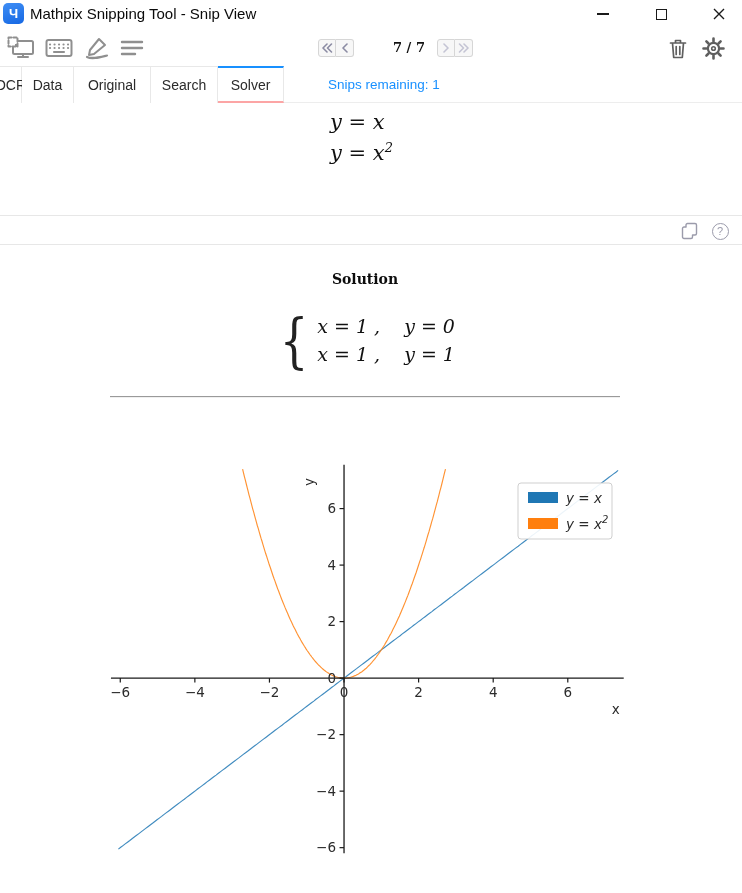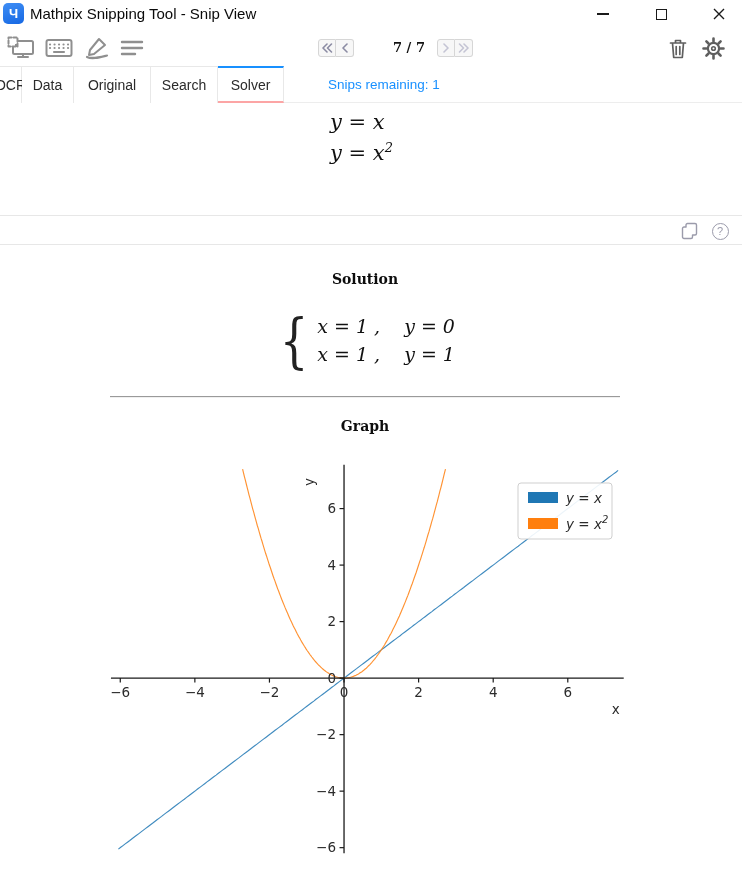--- a/index.html
+++ b/index.html
@@ -191,21 +191,20 @@
           <div class="sys-cell">x = 1 ,</div>
           <div class="sys-cell">y = 0</div>
           <div class="sys-cell">x = 1 ,</div>
           <div class="sys-cell">y = 1</div>
         </div>
       </div>
     </div>
 
     <div class="divider2"></div>
 
-    <div class="sec-heading" style="top:315px">Graph</div>
 
     <div class="chart-wrap">
       <svg id="graph-svg" width="540" height="410" viewBox="0 0 540 410">
           <polyline points="16.4,391.1 18.7,389.3 21.0,387.6 23.2,385.9 25.5,384.2 27.8,382.5 30.0,380.7 32.3,379.0 34.6,377.3 36.9,375.6 39.1,373.9 41.4,372.1 43.7,370.4 45.9,368.7 48.2,367.0 50.5,365.3 52.8,363.5 55.0,361.8 57.3,360.1 59.6,358.4 61.8,356.6 64.1,354.9 66.4,353.2 68.7,351.5 70.9,349.8 73.2,348.0 75.5,346.3 77.7,344.6 80.0,342.9 82.3,341.2 84.6,339.4 86.8,337.7 89.1,336.0 91.4,334.3 93.6,332.6 95.9,330.8 98.2,329.1 100.5,327.4 102.7,325.7 105.0,323.9 107.3,322.2 109.5,320.5 111.8,318.8 114.1,317.1 116.4,315.3 118.6,313.6 120.9,311.9 123.2,310.2 125.4,308.5 127.7,306.7 130.0,305.0 132.3,303.3 134.5,301.6 136.8,299.9 139.1,298.1 141.3,296.4 143.6,294.7 145.9,293.0 148.2,291.2 150.4,289.5 152.7,287.8 155.0,286.1 157.2,284.4 159.5,282.6 161.8,280.9 164.1,279.2 166.3,277.5 168.6,275.8 170.9,274.0 173.1,272.3 175.4,270.6 177.7,268.9 180.0,267.2 182.2,265.4 184.5,263.7 186.8,262.0 189.0,260.3 191.3,258.5 193.6,256.8 195.9,255.1 198.1,253.4 200.4,251.7 202.7,249.9 204.9,248.2 207.2,246.5 209.5,244.8 211.8,243.1 214.0,241.3 216.3,239.6 218.6,237.9 220.8,236.2 223.1,234.5 225.4,232.7 227.7,231.0 229.9,229.3 232.2,227.6 234.5,225.8 236.7,224.1 239.0,222.4 241.3,220.7 243.6,219.0 245.8,217.2 248.1,215.5 250.4,213.8 252.6,212.1 254.9,210.4 257.2,208.6 259.5,206.9 261.7,205.2 264.0,203.5 266.3,201.8 268.5,200.0 270.8,198.3 273.1,196.6 275.4,194.9 277.6,193.1 279.9,191.4 282.2,189.7 284.4,188.0 286.7,186.3 289.0,184.5 291.3,182.8 293.5,181.1 295.8,179.4 298.1,177.7 300.3,175.9 302.6,174.2 304.9,172.5 307.2,170.8 309.4,169.1 311.7,167.3 314.0,165.6 316.2,163.9 318.5,162.2 320.8,160.4 323.1,158.7 325.3,157.0 327.6,155.3 329.9,153.6 332.1,151.8 334.4,150.1 336.7,148.4 339.0,146.7 341.2,145.0 343.5,143.2 345.8,141.5 348.0,139.8 350.3,138.1 352.6,136.3 354.9,134.6 357.1,132.9 359.4,131.2 361.7,129.5 363.9,127.7 366.2,126.0 368.5,124.3 370.8,122.6 373.0,120.9 375.3,119.1 377.6,117.4 379.8,115.7 382.1,114.0 384.4,112.3 386.7,110.5 388.9,108.8 391.2,107.1 393.5,105.4 395.7,103.6 398.0,101.9 400.3,100.2 402.6,98.5 404.8,96.8 407.1,95.0 409.4,93.3 411.6,91.6 413.9,89.9 416.2,88.2 418.5,86.4 420.7,84.7 423.0,83.0 425.3,81.3 427.5,79.6 429.8,77.8 432.1,76.1 434.4,74.4 436.6,72.7 438.9,70.9 441.2,69.2 443.4,67.5 445.7,65.8 448.0,64.1 450.3,62.3 452.5,60.6 454.8,58.9 457.1,57.2 459.3,55.5 461.6,53.7 463.9,52.0 466.2,50.3 468.4,48.6 470.7,46.9 473.0,45.1 475.2,43.4 477.5,41.7 479.8,40.0 482.1,38.2 484.3,36.5 486.6,34.8 488.9,33.1 491.1,31.4 493.4,29.6 495.7,27.9 498.0,26.2 500.2,24.5 502.5,22.8 504.8,21.0 507.0,19.3 509.3,17.6 511.6,15.9 513.9,14.2 516.1,12.4" fill="none" stroke="#1f77b4" stroke-width="1.15" stroke-opacity="0.85"></polyline>
           <polyline points="140.6,11.1 141.5,14.8 142.4,18.6 143.4,22.3 144.3,26.0 145.2,29.6 146.1,33.2 147.0,36.8 148.0,40.4 148.9,43.9 149.8,47.3 150.7,50.8 151.7,54.2 152.6,57.6 153.5,60.9 154.4,64.2 155.3,67.5 156.3,70.7 157.2,73.9 158.1,77.0 159.0,80.2 160.0,83.3 160.9,86.3 161.8,89.3 162.7,92.3 163.6,95.3 164.6,98.2 165.5,101.1 166.4,103.9 167.3,106.8 168.3,109.5 169.2,112.3 170.1,115.0 171.0,117.7 171.9,120.3 172.9,122.9 173.8,125.5 174.7,128.0 175.6,130.6 176.6,133.0 177.5,135.5 178.4,137.9 179.3,140.2 180.2,142.6 181.2,144.9 182.1,147.1 183.0,149.4 183.9,151.5 184.9,153.7 185.8,155.8 186.7,157.9 187.6,160.0 188.5,162.0 189.5,164.0 190.4,165.9 191.3,167.9 192.2,169.7 193.2,171.6 194.1,173.4 195.0,175.2 195.9,176.9 196.8,178.6 197.8,180.3 198.7,182.0 199.6,183.6 200.5,185.1 201.5,186.7 202.4,188.2 203.3,189.6 204.2,191.1 205.1,192.5 206.1,193.8 207.0,195.2 207.9,196.5 208.8,197.7 209.8,199.0 210.7,200.1 211.6,201.3 212.5,202.4 213.4,203.5 214.4,204.6 215.3,205.6 216.2,206.6 217.1,207.5 218.1,208.4 219.0,209.3 219.9,210.2 220.8,211.0 221.7,211.8 222.7,212.5 223.6,213.2 224.5,213.9 225.4,214.5 226.4,215.1 227.3,215.7 228.2,216.2 229.1,216.7 230.0,217.2 231.0,217.6 231.9,218.0 232.8,218.4 233.7,218.7 234.7,219.0 235.6,219.3 236.5,219.5 237.4,219.7 238.3,219.8 239.3,220.0 240.2,220.0 241.1,220.1 242.0,220.1 243.0,220.1 243.9,220.0 244.8,220.0 245.7,219.8 246.6,219.7 247.6,219.5 248.5,219.3 249.4,219.0 250.3,218.7 251.3,218.4 252.2,218.0 253.1,217.6 254.0,217.2 254.9,216.7 255.9,216.2 256.8,215.7 257.7,215.1 258.6,214.5 259.6,213.9 260.5,213.2 261.4,212.5 262.3,211.8 263.2,211.0 264.2,210.2 265.1,209.3 266.0,208.4 266.9,207.5 267.9,206.6 268.8,205.6 269.7,204.6 270.6,203.5 271.5,202.4 272.5,201.3 273.4,200.1 274.3,199.0 275.2,197.7 276.1,196.5 277.1,195.2 278.0,193.8 278.9,192.5 279.8,191.1 280.8,189.6 281.7,188.2 282.6,186.7 283.5,185.1 284.4,183.6 285.4,182.0 286.3,180.3 287.2,178.6 288.1,176.9 289.1,175.2 290.0,173.4 290.9,171.6 291.8,169.7 292.7,167.9 293.7,165.9 294.6,164.0 295.5,162.0 296.4,160.0 297.4,157.9 298.3,155.8 299.2,153.7 300.1,151.5 301.0,149.4 302.0,147.1 302.9,144.9 303.8,142.6 304.7,140.2 305.7,137.9 306.6,135.5 307.5,133.0 308.4,130.6 309.3,128.0 310.3,125.5 311.2,122.9 312.1,120.3 313.0,117.7 314.0,115.0 314.9,112.3 315.8,109.5 316.7,106.8 317.6,103.9 318.6,101.1 319.5,98.2 320.4,95.3 321.3,92.3 322.3,89.3 323.2,86.3 324.1,83.3 325.0,80.2 325.9,77.0 326.9,73.9 327.8,70.7 328.7,67.5 329.6,64.2 330.6,60.9 331.5,57.6 332.4,54.2 333.3,50.8 334.2,47.3 335.2,43.9 336.1,40.4 337.0,36.8 337.9,33.2 338.9,29.6 339.8,26.0 340.7,22.3 341.6,18.6 342.5,14.8 343.5,11.1" fill="none" stroke="#ff7f0e" stroke-width="1.15" stroke-opacity="0.85"></polyline>
           <line x1="8.950276243093931" y1="220.1171605789111" x2="521.7265193370166" y2="220.1171605789111" stroke="#1a1a1a" stroke-width="1.3"></line>
           <line x1="242.03038674033152" y1="6.78152997932461" x2="242.03038674033152" y2="395.30668504479667" stroke="#1a1a1a" stroke-width="1.3"></line>
           <line x1="18.273480662983435" y1="220.1171605789111" x2="18.273480662983435" y2="224.6171605789111" stroke="#1a1a1a" stroke-width="1.2"></line>
           <text x="18.273480662983435" y="239.1171605789111" text-anchor="middle">−6</text>
           <line x1="92.85911602209946" y1="220.1171605789111" x2="92.85911602209946" y2="224.6171605789111" stroke="#1a1a1a" stroke-width="1.2"></line>

